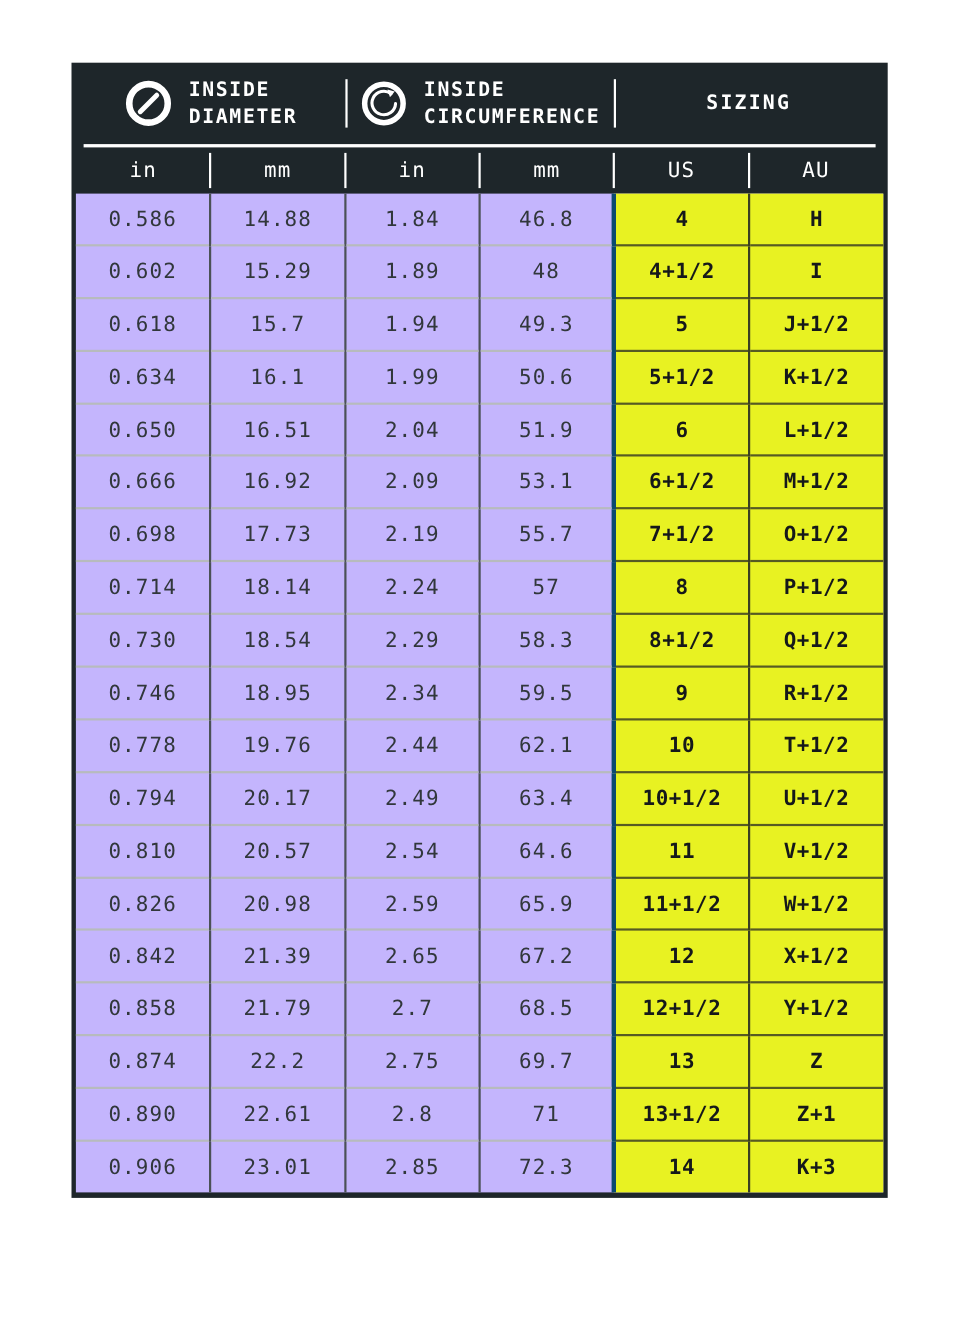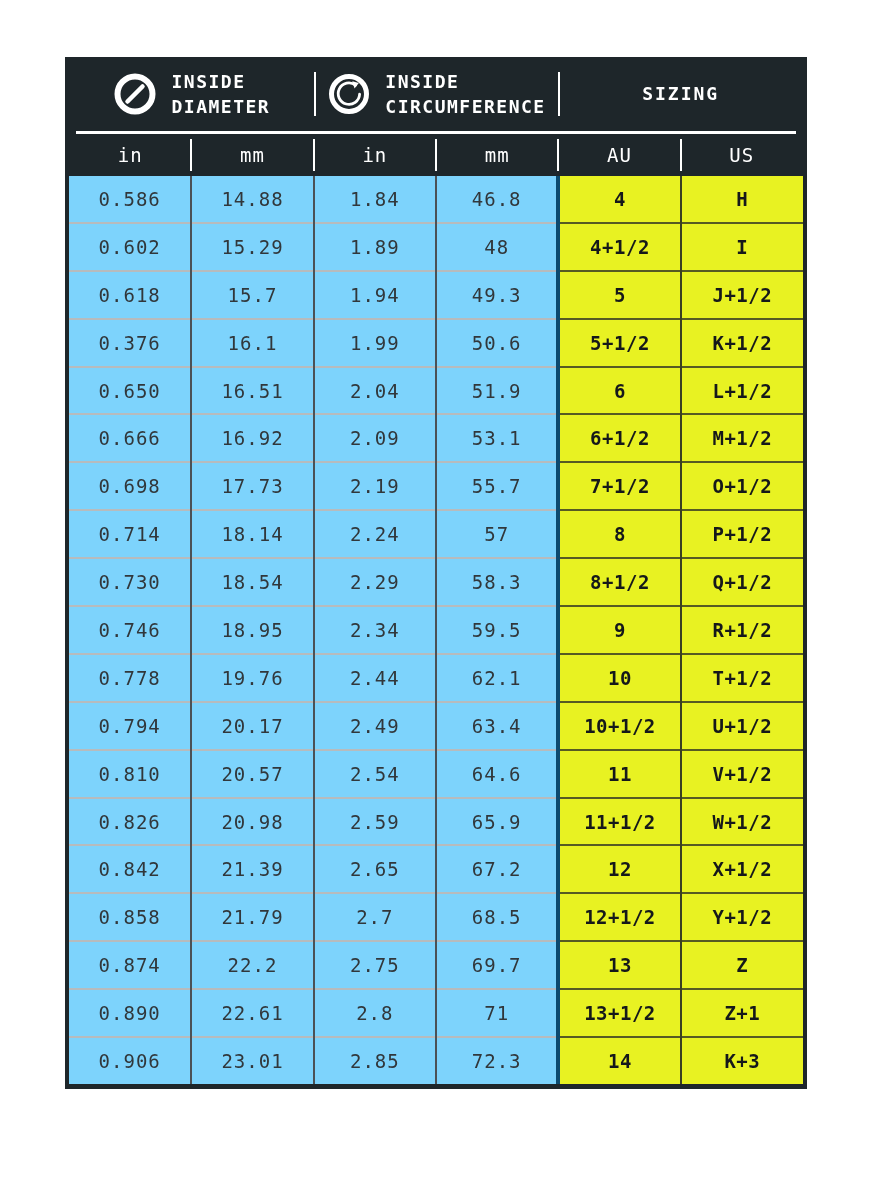--- a/index.html
+++ b/index.html
@@ -29,21 +29,21 @@
   .units { display:flex; height:42px; color:#ffffff; }
   .ucell {
     flex:1 1 0; text-align:center; font-weight:normal; font-size:19px;
     line-height:42px; position:relative; letter-spacing:1px;
   }
   .ucell:not(:last-child)::after {
     content:""; position:absolute; right:-1px; top:5px; bottom:5px;
     width:2px; background:#ffffff;
   }
   
-  table { width:100%; border-collapse:collapse; table-layout:fixed; background:#7dd3fc; }
+  table { width:100%; border-collapse:collapse; table-layout:fixed; background:#c4b5fd; }
   td {
     height:45.9px; text-align:center; font-size:19px; color:#31373b;
     letter-spacing:1px; padding:0;
   }
   td:nth-child(-n+3) { border-right:2px solid #4b5156; }
   td:nth-child(4)    { border-right:4px solid #0c4a6e; }
   td:nth-child(5)    { border-right:2px solid #3a3f22; }
   tr + tr td { border-top:2px solid #b7bbbd; }
   td.size {
     background:#e8f222; font-weight:bold; color:#15181a; letter-spacing:0.5px;
@@ -86,22 +86,22 @@
     <div class="head-sep s2"></div>
   </div>
 
   <div class="hline"></div>
 
   <div class="units">
     <div class="ucell">in</div>
     <div class="ucell">mm</div>
     <div class="ucell">in</div>
     <div class="ucell">mm</div>
+    <div class="ucell">US</div>
     <div class="ucell">AU</div>
-    <div class="ucell">US</div>
   </div>
 
   <table>
     <tbody>
         <tr>
           <td>0.586</td>
           <td>14.88</td>
           <td>1.84</td>
           <td>46.8</td>
           <td class="size">4</td>
@@ -117,21 +117,21 @@
         </tr>
         <tr>
           <td>0.618</td>
           <td>15.7</td>
           <td>1.94</td>
           <td>49.3</td>
           <td class="size">5</td>
           <td class="size">J+<span class="frac">1/2</span></td>
         </tr>
         <tr>
-          <td>0.376</td>
+          <td>0.634</td>
           <td>16.1</td>
           <td>1.99</td>
           <td>50.6</td>
           <td class="size">5+<span class="frac">1/2</span></td>
           <td class="size">K+<span class="frac">1/2</span></td>
         </tr>
         <tr>
           <td>0.650</td>
           <td>16.51</td>
           <td>2.04</td>

